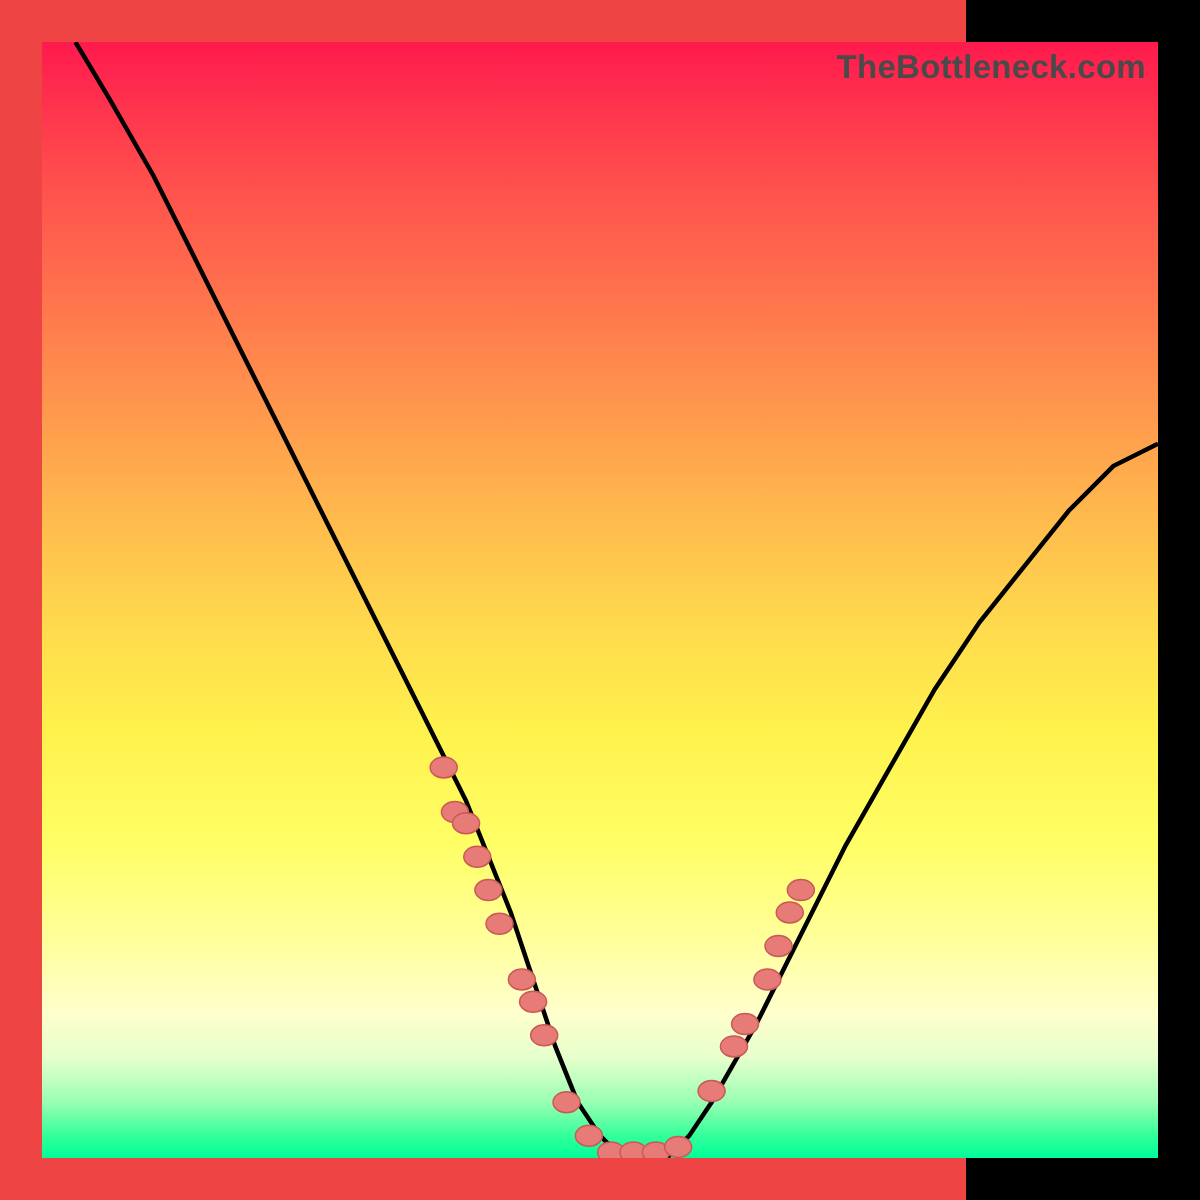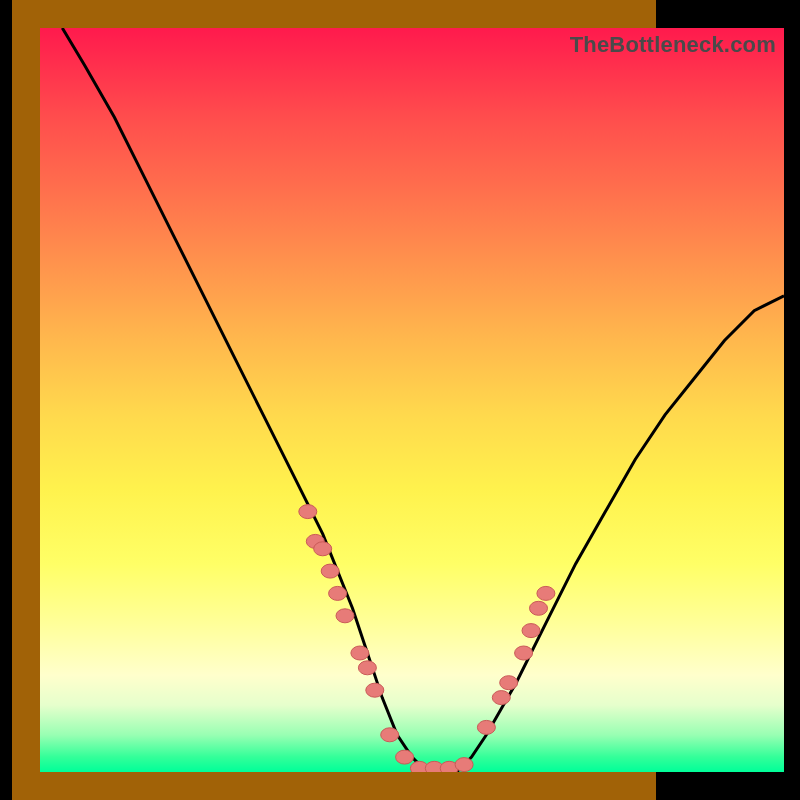--- a/index.html
+++ b/index.html
@@ -6,25 +6,25 @@
     margin: 0;
     padding: 0;
     width: 800px;
     height: 800px;
     background: #000;
     overflow: hidden;
     font-family: Arial, Helvetica, sans-serif;
   }
   .frame {
     position: absolute;
-    left: 12px;
+    left: 0;
     top: 0;
     width: 644px;
     height: 800px;
-    background: #a16207;
+    background: #ef4444;
   }
   .plot {
     position: absolute;
     left: 28px;
     top: 28px;
     width: 744px;
     height: 744px;
     background: linear-gradient(to bottom,
       #ff1a4d 0%,
       #ff4d4d 12%,

